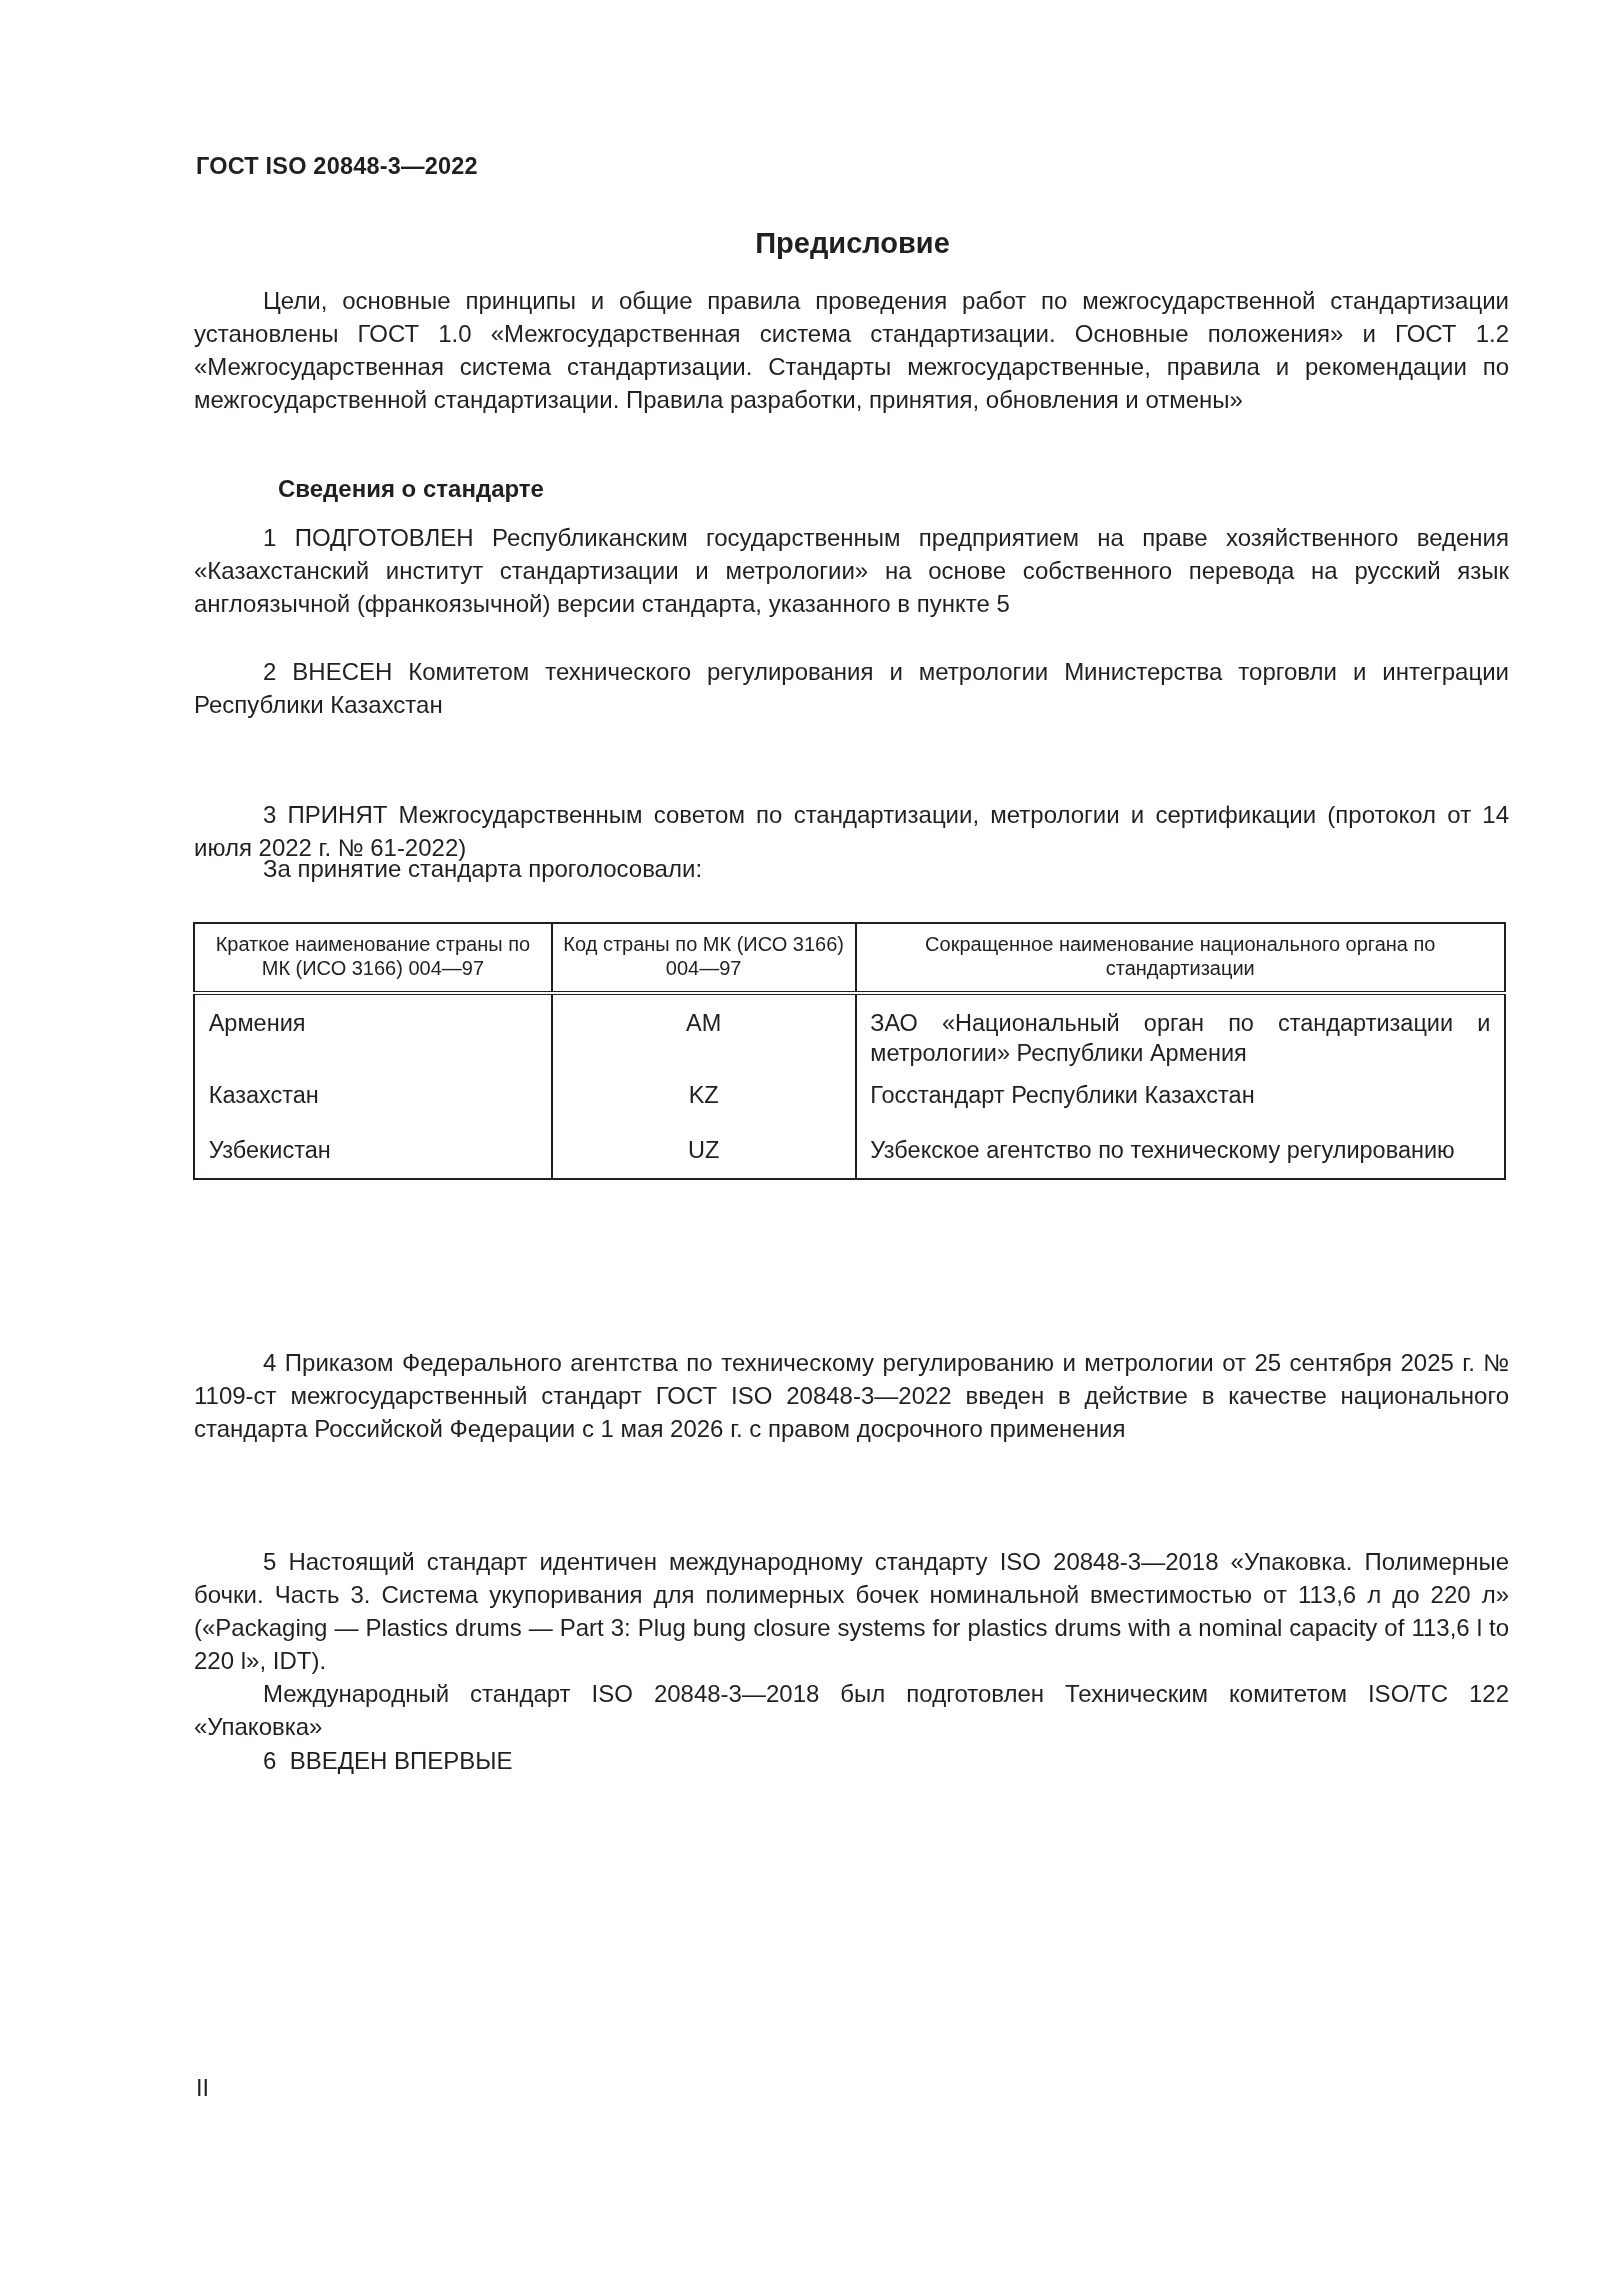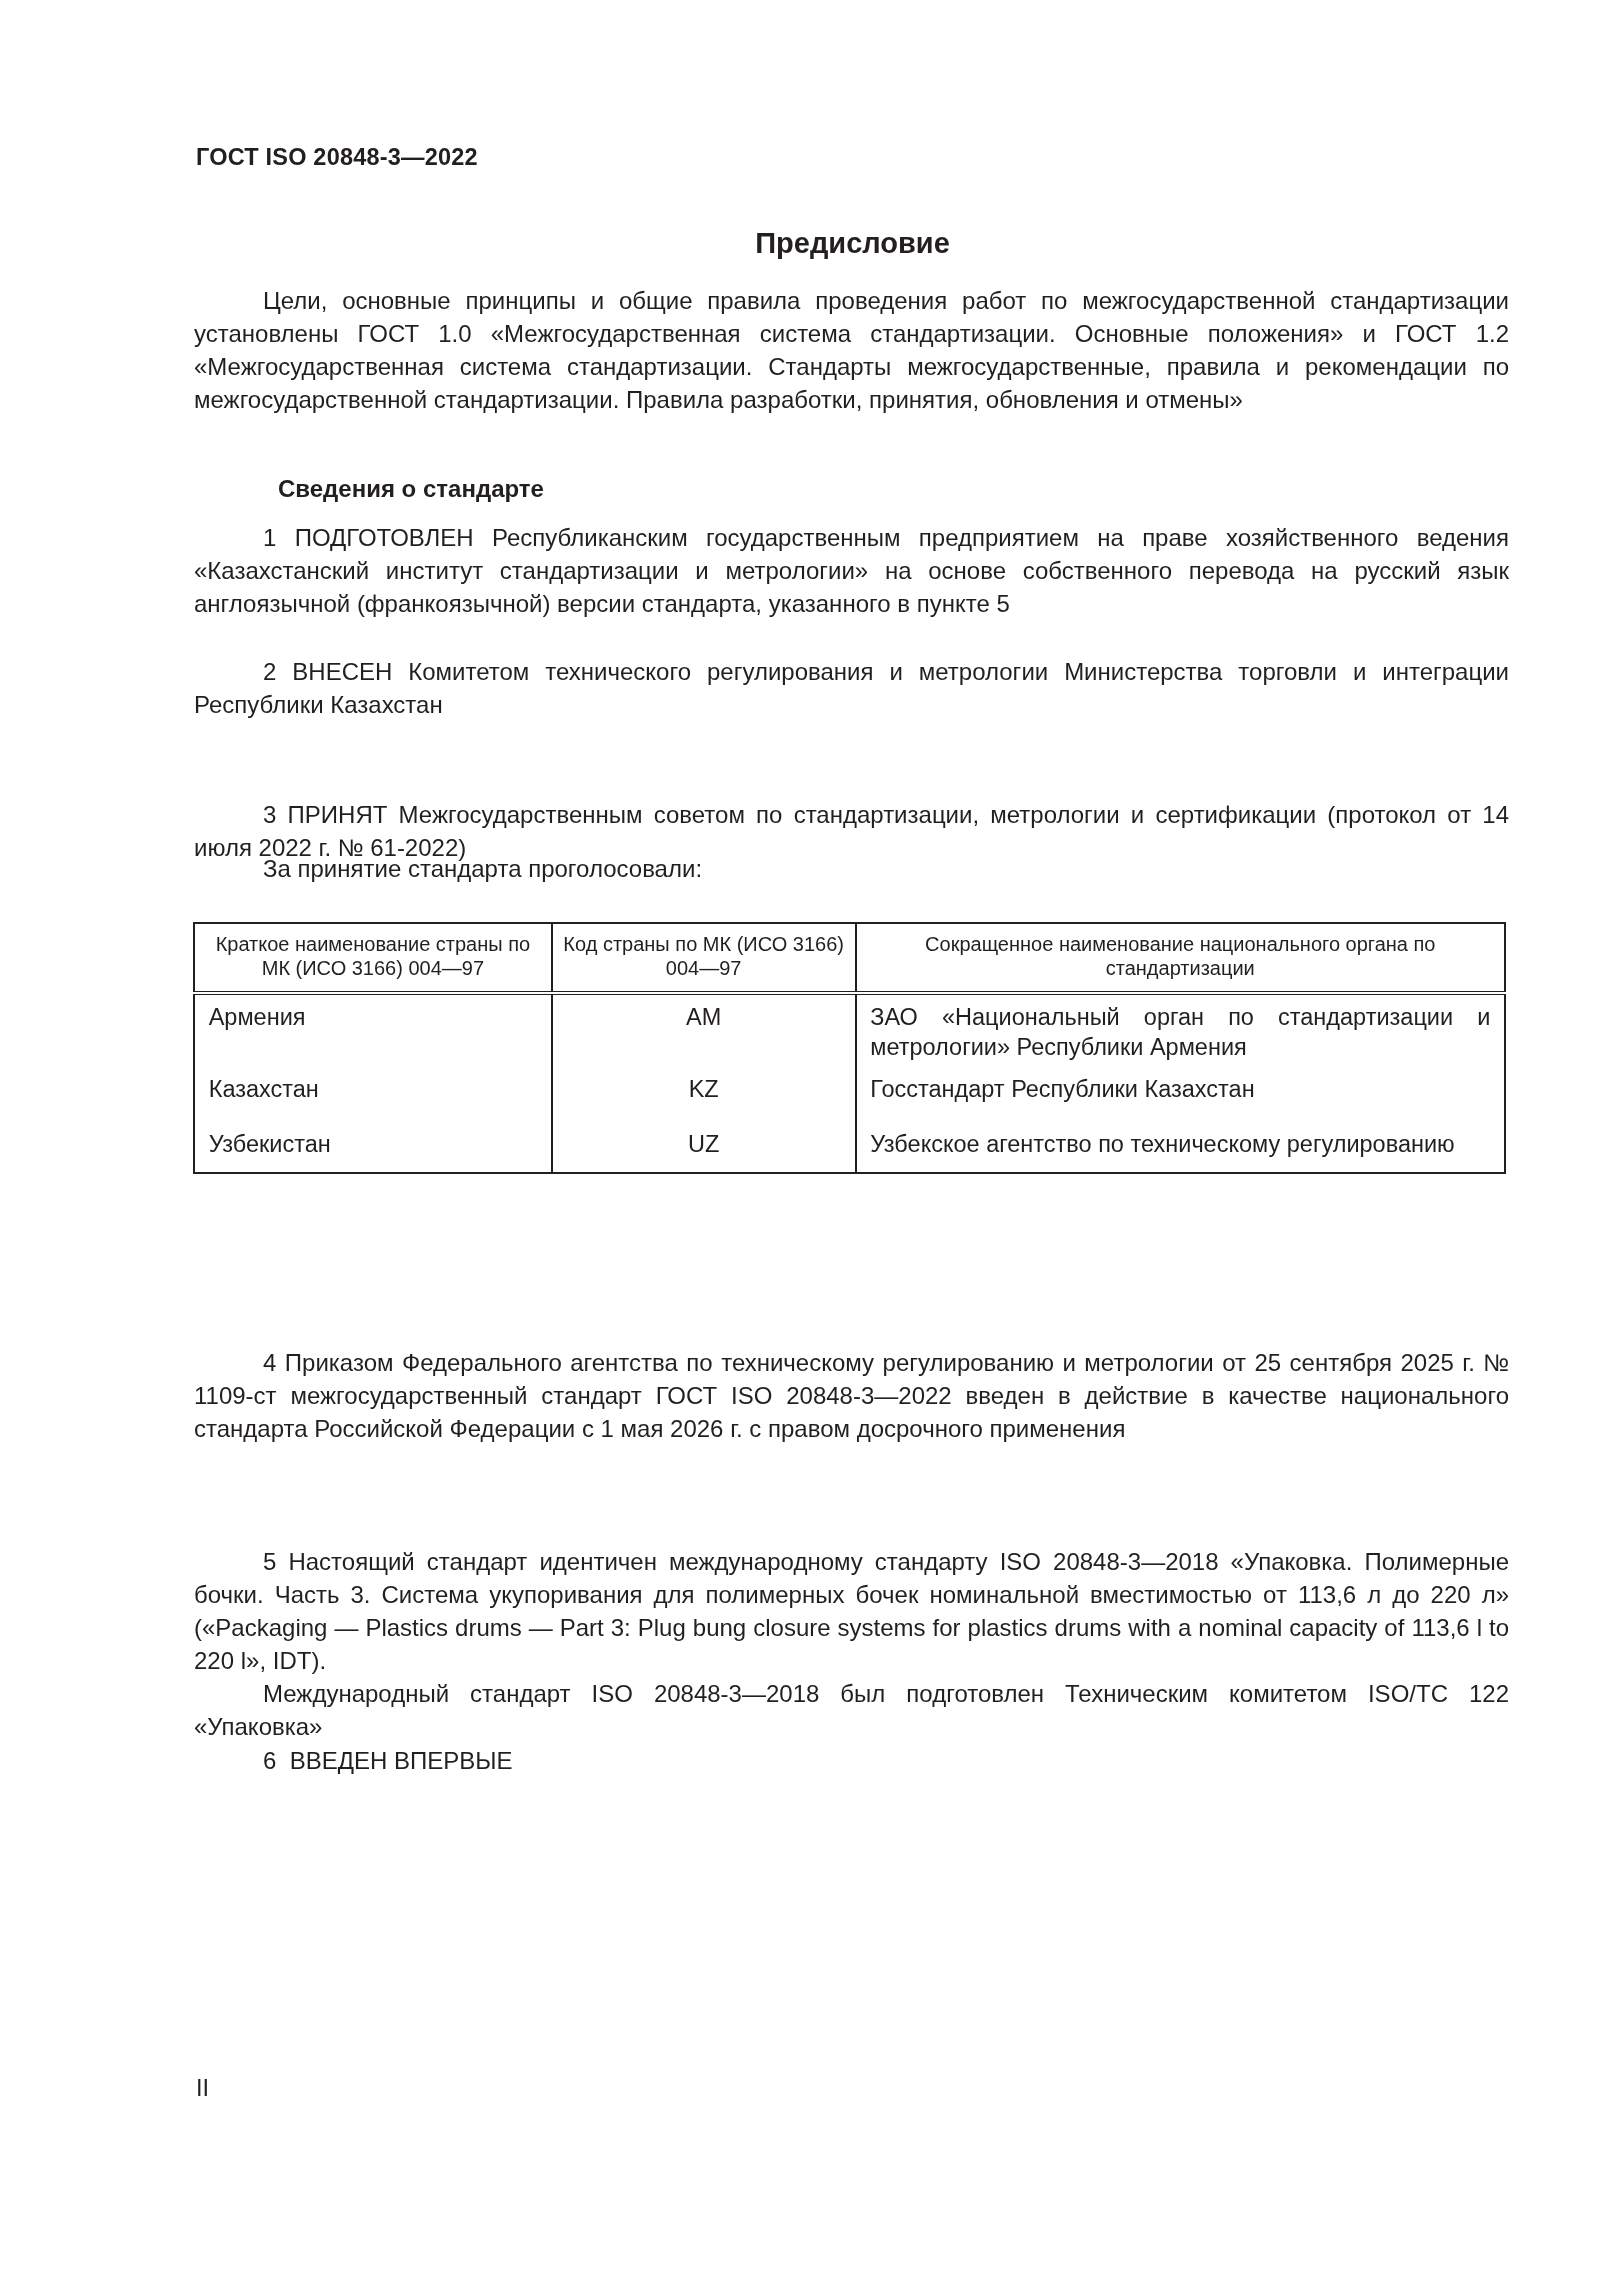--- a/index.html
+++ b/index.html
@@ -1,33 +1,33 @@
 <!DOCTYPE html>
 <html><head>
 <meta charset="utf-8">
 <style>
   html, body { margin: 0; padding: 0; background: #ffffff; }
   body { width: 1621px; height: 2293px; position: relative; overflow: hidden;
          font-family: "Liberation Sans", sans-serif; color: #231f20; }
   .abs { position: absolute; }
-  .doc-code { left: 196px; top: 144px; font-size: 23.5px; font-weight: bold; letter-spacing: 0.2px; }
+  .doc-code { left: 196px; top: 153px; font-size: 23.5px; font-weight: bold; letter-spacing: 0.2px; }
   .title { left: 0; width: 1705px; text-align: center; top: 227px; font-size: 29px; font-weight: bold; }
   .para { left: 194px; width: 1315px; font-size: 24px; line-height: 33px; text-align: justify; }
   .para .ind { display: inline-block; width: 69px; }
   .heading { left: 278px; font-size: 24px; font-weight: bold; }
   .single { left: 263px; font-size: 24px; }
   table.vote { position: absolute; left: 193px; top: 922px; width: 1313px; border-collapse: collapse;
                border: 2.9px solid #231f20; font-size: 23.5px; }
   table.vote th { font-weight: normal; font-size: 20px; line-height: 24.5px; padding: 7.8px 5.9px 9.8px;
                   text-align: center; border-right: 2px solid #231f20; border-bottom: 4.9px double #231f20; vertical-align: top; }
   table.vote td { border-right: 2px solid #231f20; padding: 0 13.7px; vertical-align: top; line-height: 30px; height: 49px; }
   table.vote th:last-child, table.vote td:last-child { border-right: none; }
   table.vote td.code { text-align: center; }
   table.vote td.org { text-align: justify; }
-  table.vote tr.first td { padding-top: 7px; height: 67px; }
+  table.vote tr.first td { padding-top: 13px; height: 67px; }
   table.vote tr.row td { padding-top: 5.9px; }
   table.vote tr.last td { height: 43px; }
   .page-num { left: 196px; top: 2075px; font-size: 23.5px; }
 </style>
 </head>
 <body>
 
 <div class="abs doc-code">ГОСТ ISO 20848-3—2022</div>
 <div class="abs title">Предисловие</div>
 

